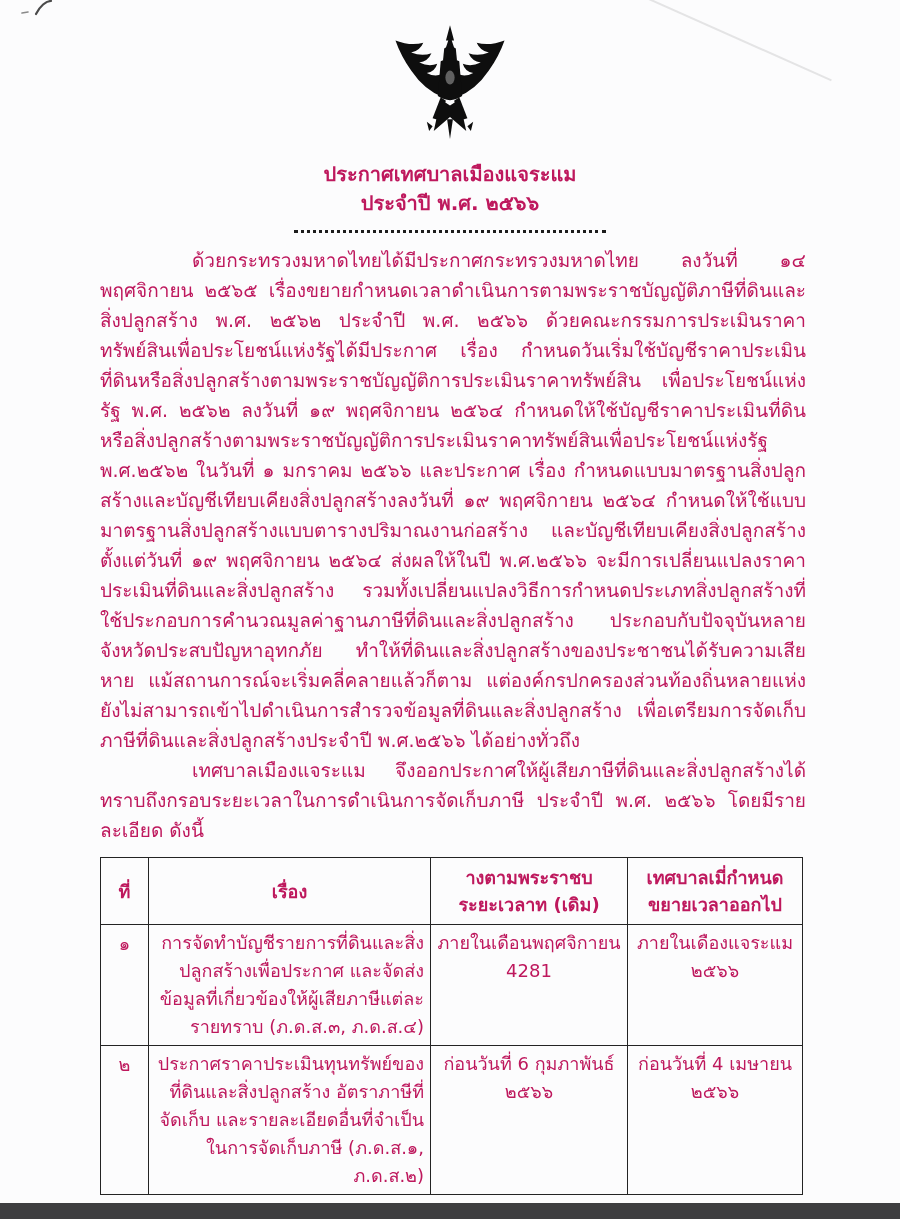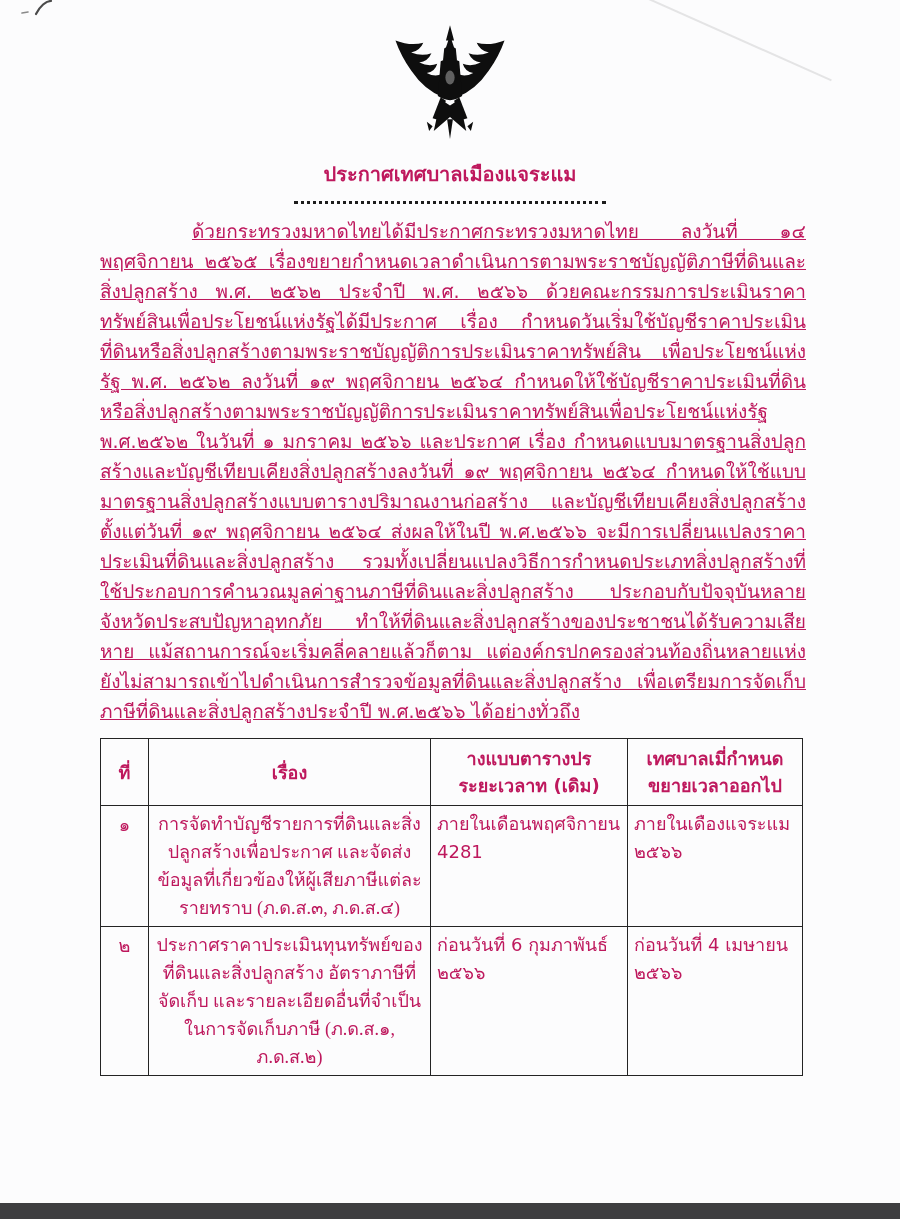--- a/index.html
+++ b/index.html
@@ -49,21 +49,21 @@
     border-bottom:3px dotted #1c1c1c;
     height:0;
   }
   
   .body-text{
     margin:12px 94px 0 100px;
     font-size:19px;
     line-height:30px;
     text-align:justify;
   }
-  .body-text p{ margin:0; text-indent:92px;text-decoration:underline; }
+  .body-text p{ margin:0; text-indent:92px; }
   .body-text p + p{ margin-top:0; }
   
   .doc-table{
     margin:12px 0 0 100px;
     width:702px;
     border-collapse:collapse;
     table-layout:fixed;
     font-size:18px;
   }
   .doc-table td, .doc-table th{
@@ -73,22 +73,22 @@
     font-weight:normal;
   }
   .doc-table thead th{
     font-weight:bold;
     text-align:center;
     vertical-align:middle;
     height:58px;
     line-height:27px;
   }
   .cell-no{ text-align:center; }
-  .cell-subject{ text-align:center; line-height:28px; padding-left:10px; padding-right:8px;font-family:Liberation Serif, serif; }
-  .cell-period{ text-align:left; line-height:28px; }
+  .cell-subject{ text-align:right; line-height:28px; padding-left:10px; padding-right:8px; }
+  .cell-period{ text-align:center; line-height:28px; }
   .block{ display:block; }
   .row-1 td{ height:98px; }
   .row-2 td{ height:104px; }
 </style>
 </head>
 <body>
 
 <div class="page">
 
   <svg class="pen-mark" viewBox="0 0 48 22">
@@ -111,41 +111,43 @@
       <path d="M60 168 L70 176 L64 184 Z"></path>
       <path d="M140 168 L130 176 L136 184 Z"></path>
     </g>
     <g fill="#fcfcfd">
       <ellipse cx="100" cy="92" rx="8" ry="12" opacity="0.35"></ellipse>
     </g>
   </svg>
 
   <div class="title-block">
     <div class="title-line">ประกาศเทศบาลเมืองแจระแม</div>
+    <div class="title-line">ประจำปี พ.ศ. ๒๕๖๖</div>
   </div>
 
   <div class="dotted-sep"></div>
 
   <div class="body-text">
     <p>ด้วยกระทรวงมหาดไทยได้มีประกาศกระทรวงมหาดไทย ลงวันที่ ๑๔ พฤศจิกายน ๒๕๖๕ เรื่องขยายกำหนดเวลาดำเนินการตามพระราชบัญญัติภาษีที่ดินและสิ่งปลูกสร้าง พ.ศ. ๒๕๖๒ ประจำปี พ.ศ. ๒๕๖๖ ด้วยคณะกรรมการประเมินราคาทรัพย์สินเพื่อประโยชน์แห่งรัฐได้มีประกาศ เรื่อง กำหนดวันเริ่มใช้บัญชีราคาประเมินที่ดินหรือสิ่งปลูกสร้างตามพระราชบัญญัติการประเมินราคาทรัพย์สิน เพื่อประโยชน์แห่งรัฐ พ.ศ. ๒๕๖๒ ลงวันที่ ๑๙ พฤศจิกายน ๒๕๖๔ กำหนดให้ใช้บัญชีราคาประเมินที่ดินหรือสิ่งปลูกสร้างตามพระราชบัญญัติการประเมินราคาทรัพย์สินเพื่อประโยชน์แห่งรัฐ พ.ศ.๒๕๖๒ ในวันที่ ๑ มกราคม ๒๕๖๖ และประกาศ เรื่อง กำหนดแบบมาตรฐานสิ่งปลูกสร้างและบัญชีเทียบเคียงสิ่งปลูกสร้างลงวันที่ ๑๙ พฤศจิกายน ๒๕๖๔ กำหนดให้ใช้แบบมาตรฐานสิ่งปลูกสร้างแบบตารางปริมาณงานก่อสร้าง และบัญชีเทียบเคียงสิ่งปลูกสร้างตั้งแต่วันที่ ๑๙ พฤศจิกายน ๒๕๖๔ ส่งผลให้ในปี พ.ศ.๒๕๖๖ จะมีการเปลี่ยนแปลงราคาประเมินที่ดินและสิ่งปลูกสร้าง รวมทั้งเปลี่ยนแปลงวิธีการกำหนดประเภทสิ่งปลูกสร้างที่ใช้ประกอบการคำนวณมูลค่าฐานภาษีที่ดินและสิ่งปลูกสร้าง ประกอบกับปัจจุบันหลายจังหวัดประสบปัญหาอุทกภัย ทำให้ที่ดินและสิ่งปลูกสร้างของประชาชนได้รับความเสียหาย แม้สถานการณ์จะเริ่มคลี่คลายแล้วก็ตาม แต่องค์กรปกครองส่วนท้องถิ่นหลายแห่งยังไม่สามารถเข้าไปดำเนินการสำรวจข้อมูลที่ดินและสิ่งปลูกสร้าง เพื่อเตรียมการจัดเก็บภาษีที่ดินและสิ่งปลูกสร้างประจำปี พ.ศ.๒๕๖๖ ได้อย่างทั่วถึง</p>
+    <p>เทศบาลเมืองแจระแม จึงออกประกาศให้ผู้เสียภาษีที่ดินและสิ่งปลูกสร้างได้ทราบถึงกรอบระยะเวลาในการดำเนินการจัดเก็บภาษี ประจำปี พ.ศ. ๒๕๖๖ โดยมีรายละเอียด ดังนี้</p>
   </div>
 
   <table class="doc-table">
     <colgroup>
       <col style="width:48px">
       <col style="width:282px">
       <col style="width:197px">
       <col style="width:175px">
     </colgroup>
     <thead>
       <tr>
         <th>ที่</th>
         <th>เรื่อง</th>
         <th>
-          <span class="block">างแบบตารางปร</span>
+          <span class="block">างตามพระราชบ</span>
           <span class="block">ระยะเวลาท (เดิม)</span>
         </th>
         <th>
           <span class="block">เทศบาลเมี่กำหนด</span>
           <span class="block">ขยายเวลาออกไป</span>
         </th>
       </tr>
     </thead>
     <tbody>
       <tr class="row-1">

